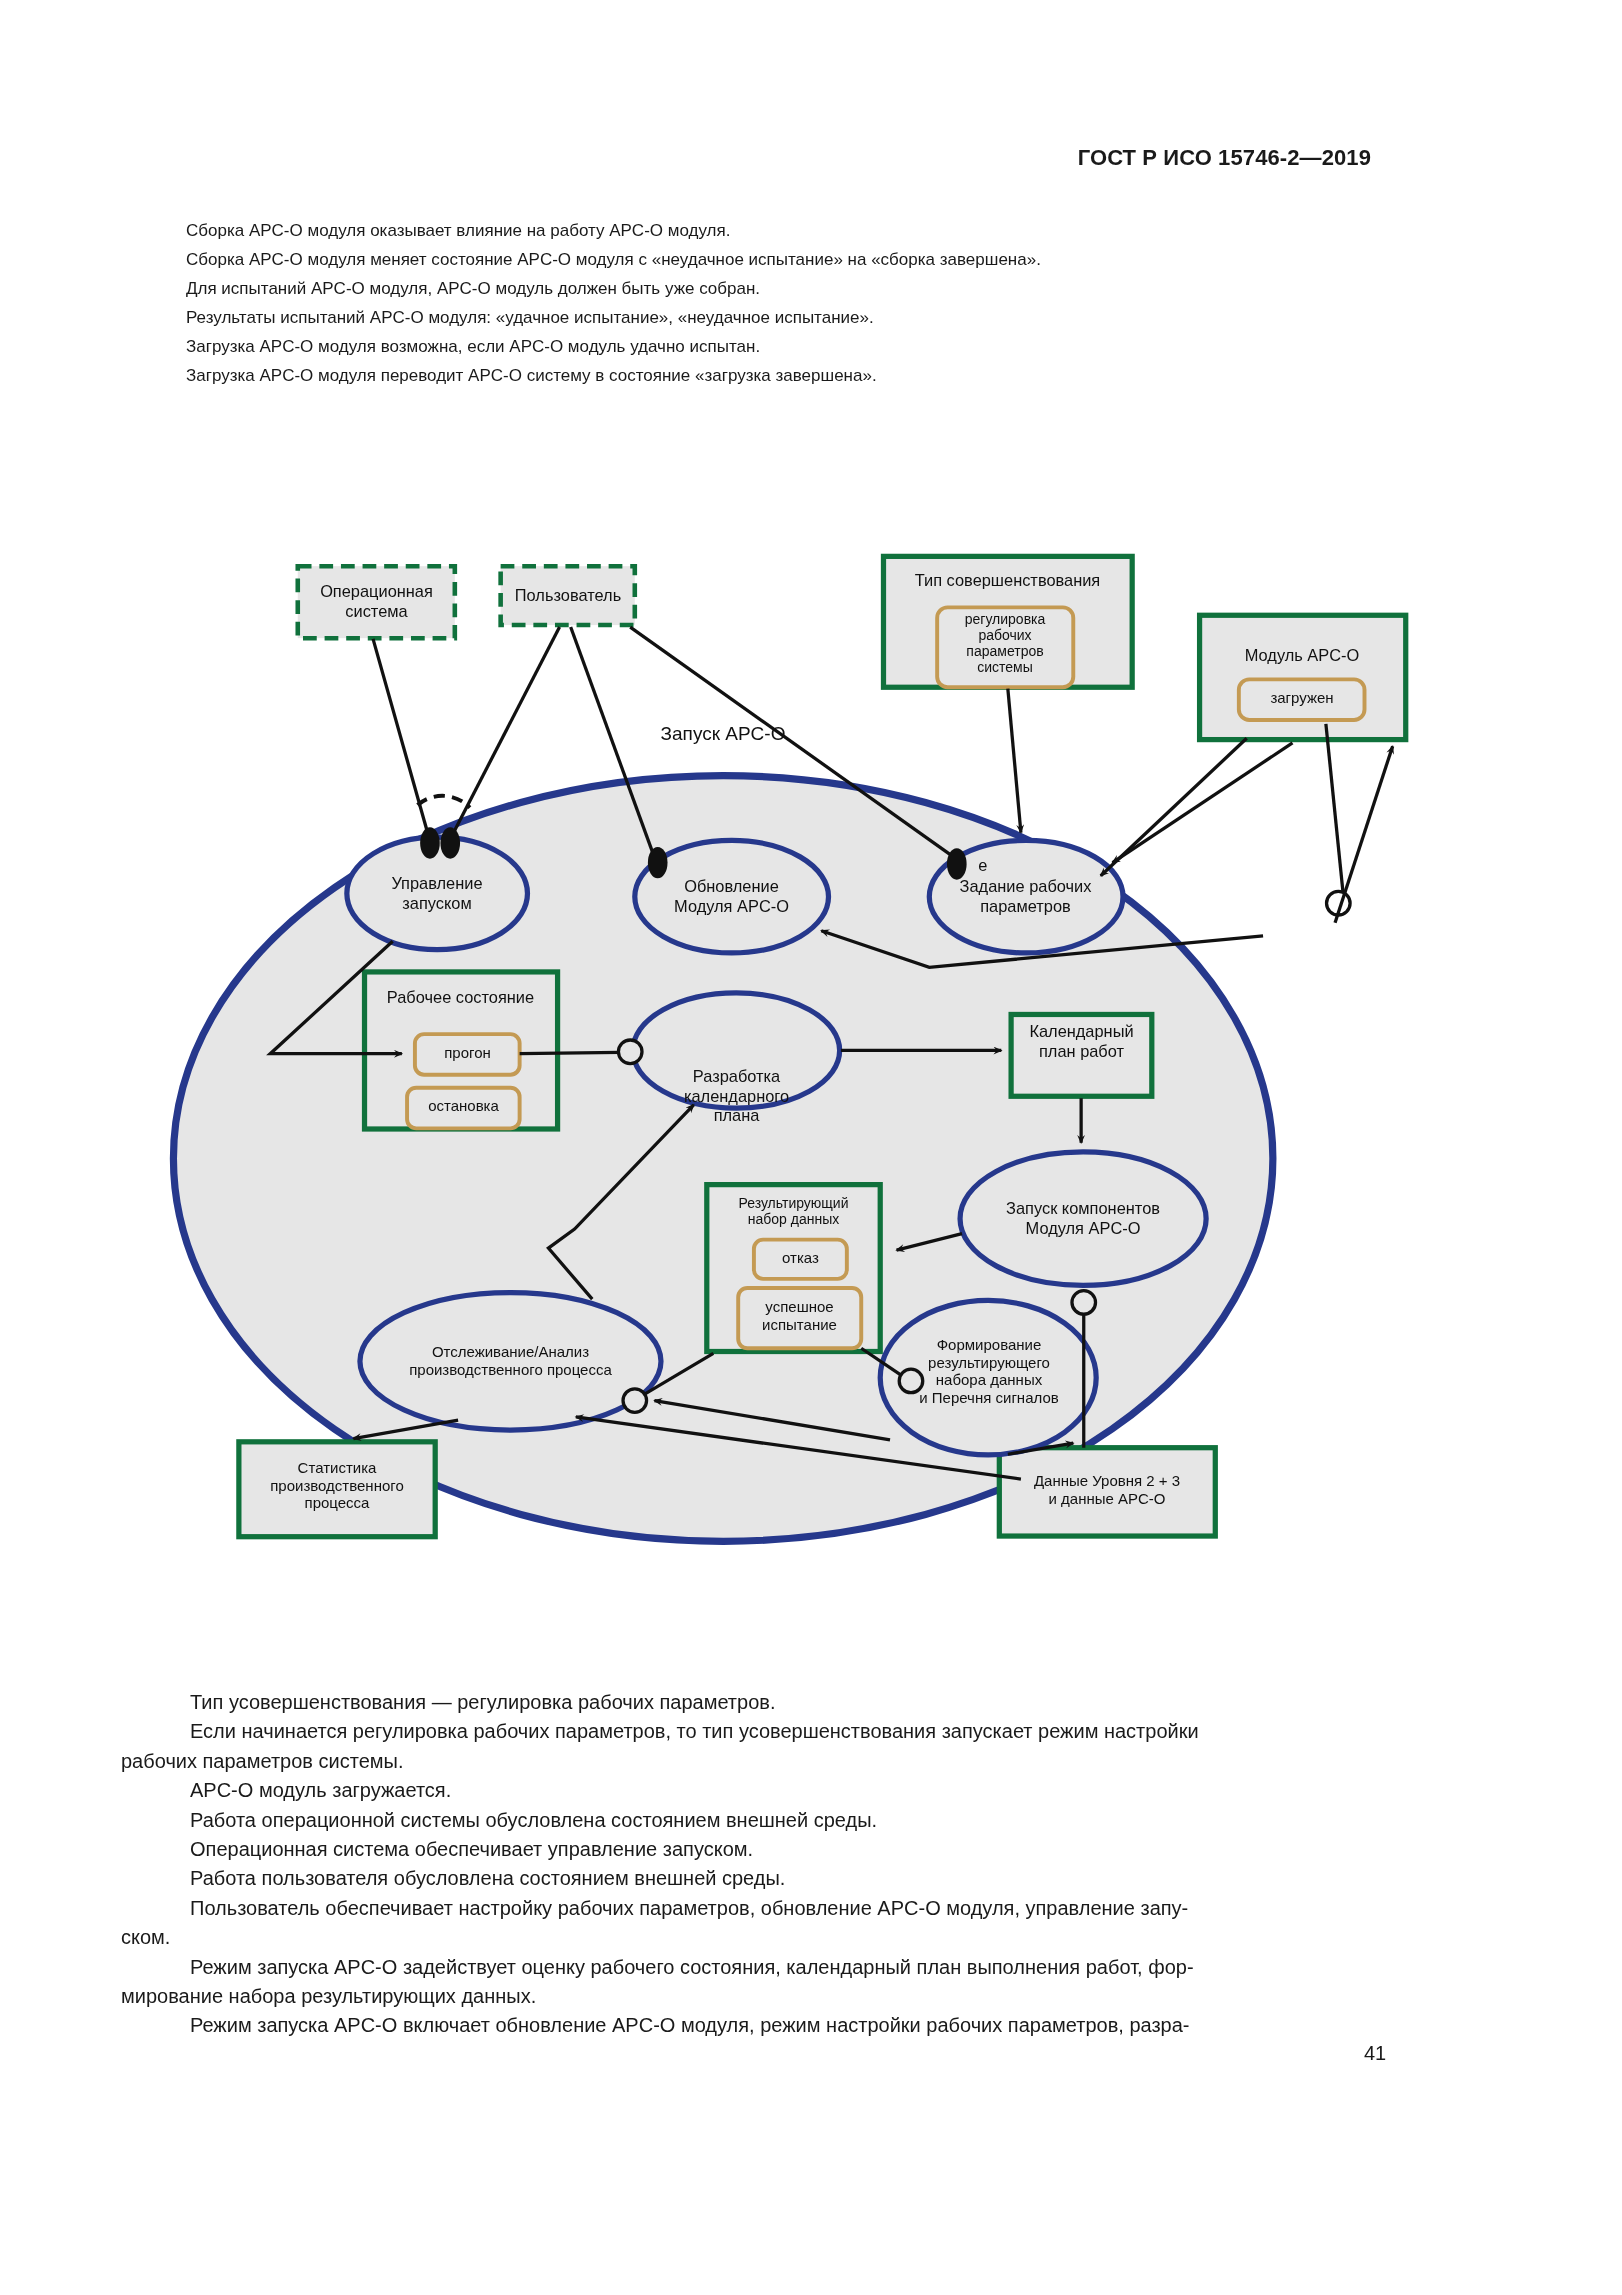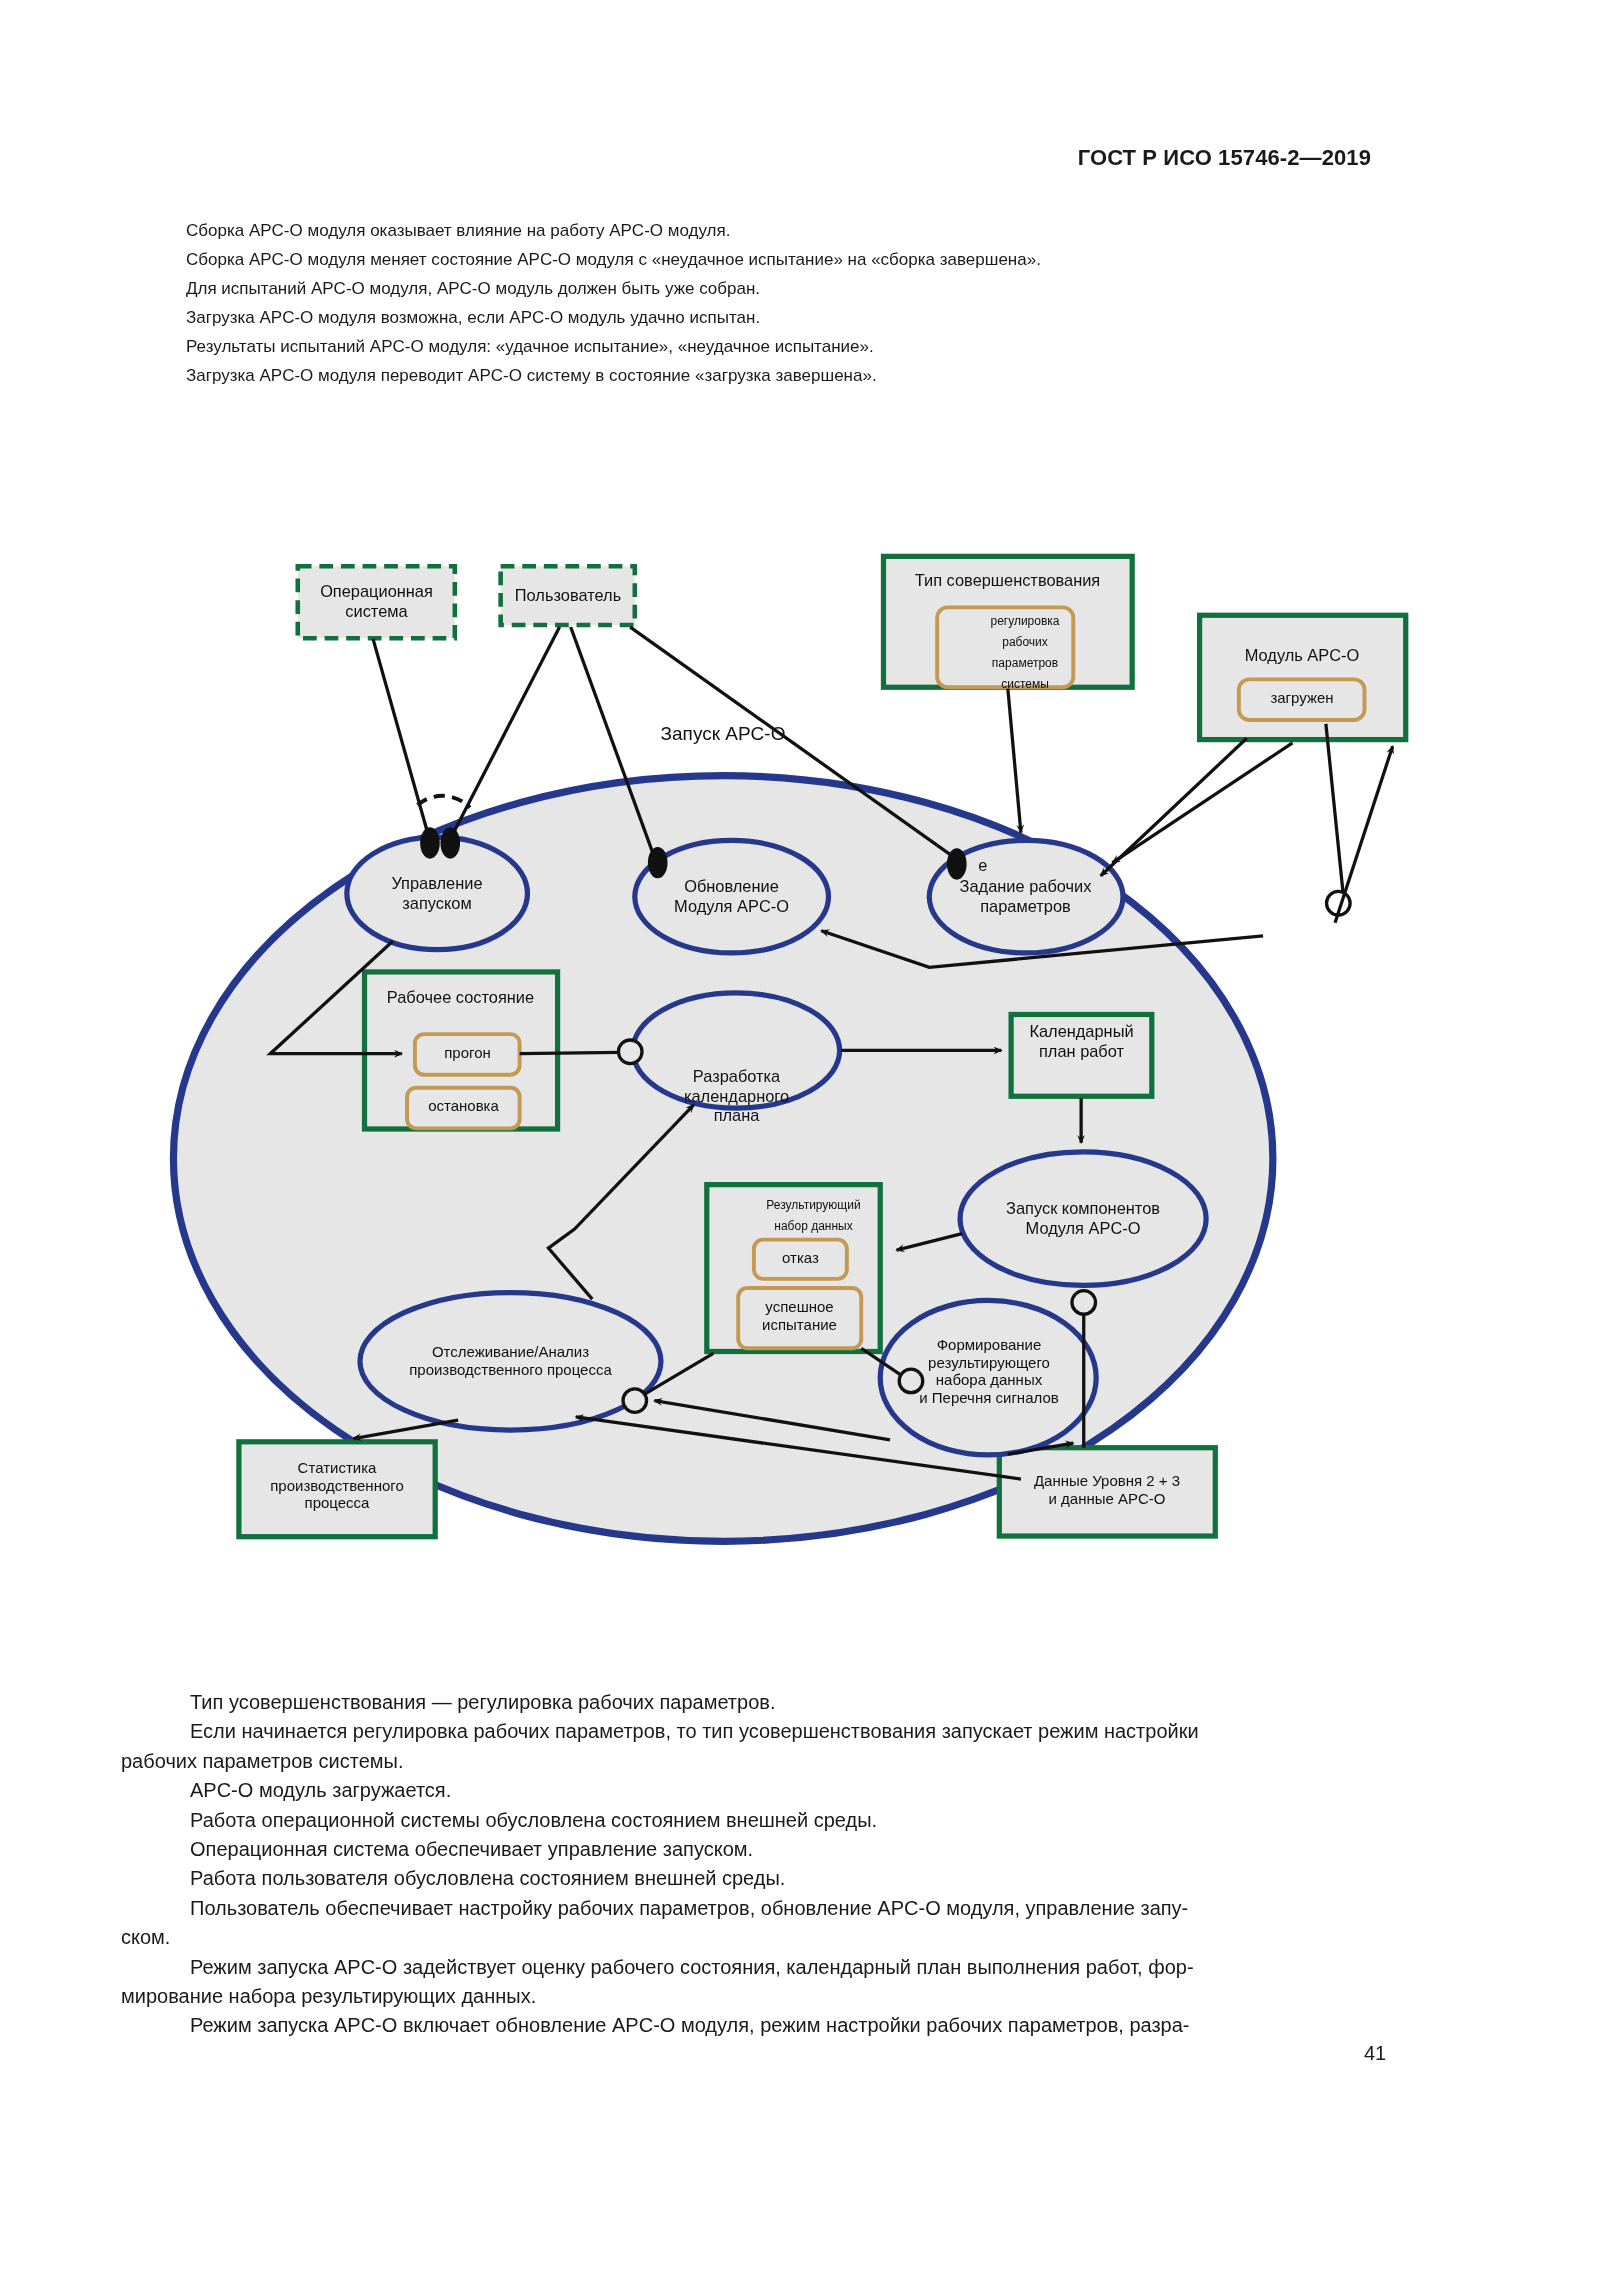--- a/index.html
+++ b/index.html
@@ -25,36 +25,36 @@
 
   .pageno{position:absolute;left:1364px;top:2042px;font-size:20px;}
 
   
   .diagram{position:absolute;left:0px;top:530px;width:1623px;height:1126px;}
   .diagram svg{position:absolute;left:0;top:0;}
 
   .dlabel{position:absolute;text-align:center;font-size:16.4px;line-height:19.6px;
           color:#111;pointer-events:none;}
   .dlabel.sm{font-size:15px;line-height:17.7px;}
-  .dlabel.xs{font-size:12px;line-height:21px;padding-left:20px;}
+  .dlabel.xs{font-size:14px;line-height:16px;}
   .dlabel.big{font-size:19px;line-height:21.6px;}
 </style>
 </head>
 <body>
 
 <div class="page">
 
   <div class="hdr">ГОСТ Р ИСО 15746-2—2019</div>
 
   <div class="opl-block">
     <div class="opl-line">Сборка APC-O модуля оказывает влияние на работу APC-O модуля.</div>
     <div class="opl-line">Сборка APC-O модуля меняет состояние APC-O модуля с «неудачное испытание» на «сборка завершена».</div>
     <div class="opl-line">Для испытаний APC-O модуля, APC-O модуль должен быть уже собран.</div>
+    <div class="opl-line">Результаты испытаний APC-O модуля: «удачное испытание», «неудачное испытание».</div>
     <div class="opl-line">Загрузка APC-O модуля возможна, если APC-O модуль удачно испытан.</div>
-    <div class="opl-line">Результаты испытаний APC-O модуля: «удачное испытание», «неудачное испытание».</div>
     <div class="opl-line">Загрузка APC-O модуля переводит APC-O систему в состояние «загрузка завершена».</div>
   </div>
 
 
   <div class="diagram">
 
     <svg width="1623" height="1126" viewBox="0 0 2480 1720">
       <defs>
         <marker id="ah" markerWidth="16" markerHeight="16" refX="13" refY="6" orient="auto" markerUnits="userSpaceOnUse">
           <path d="M1,0 L15,6 L1,12 L6,6 Z" fill="#111"></path>

